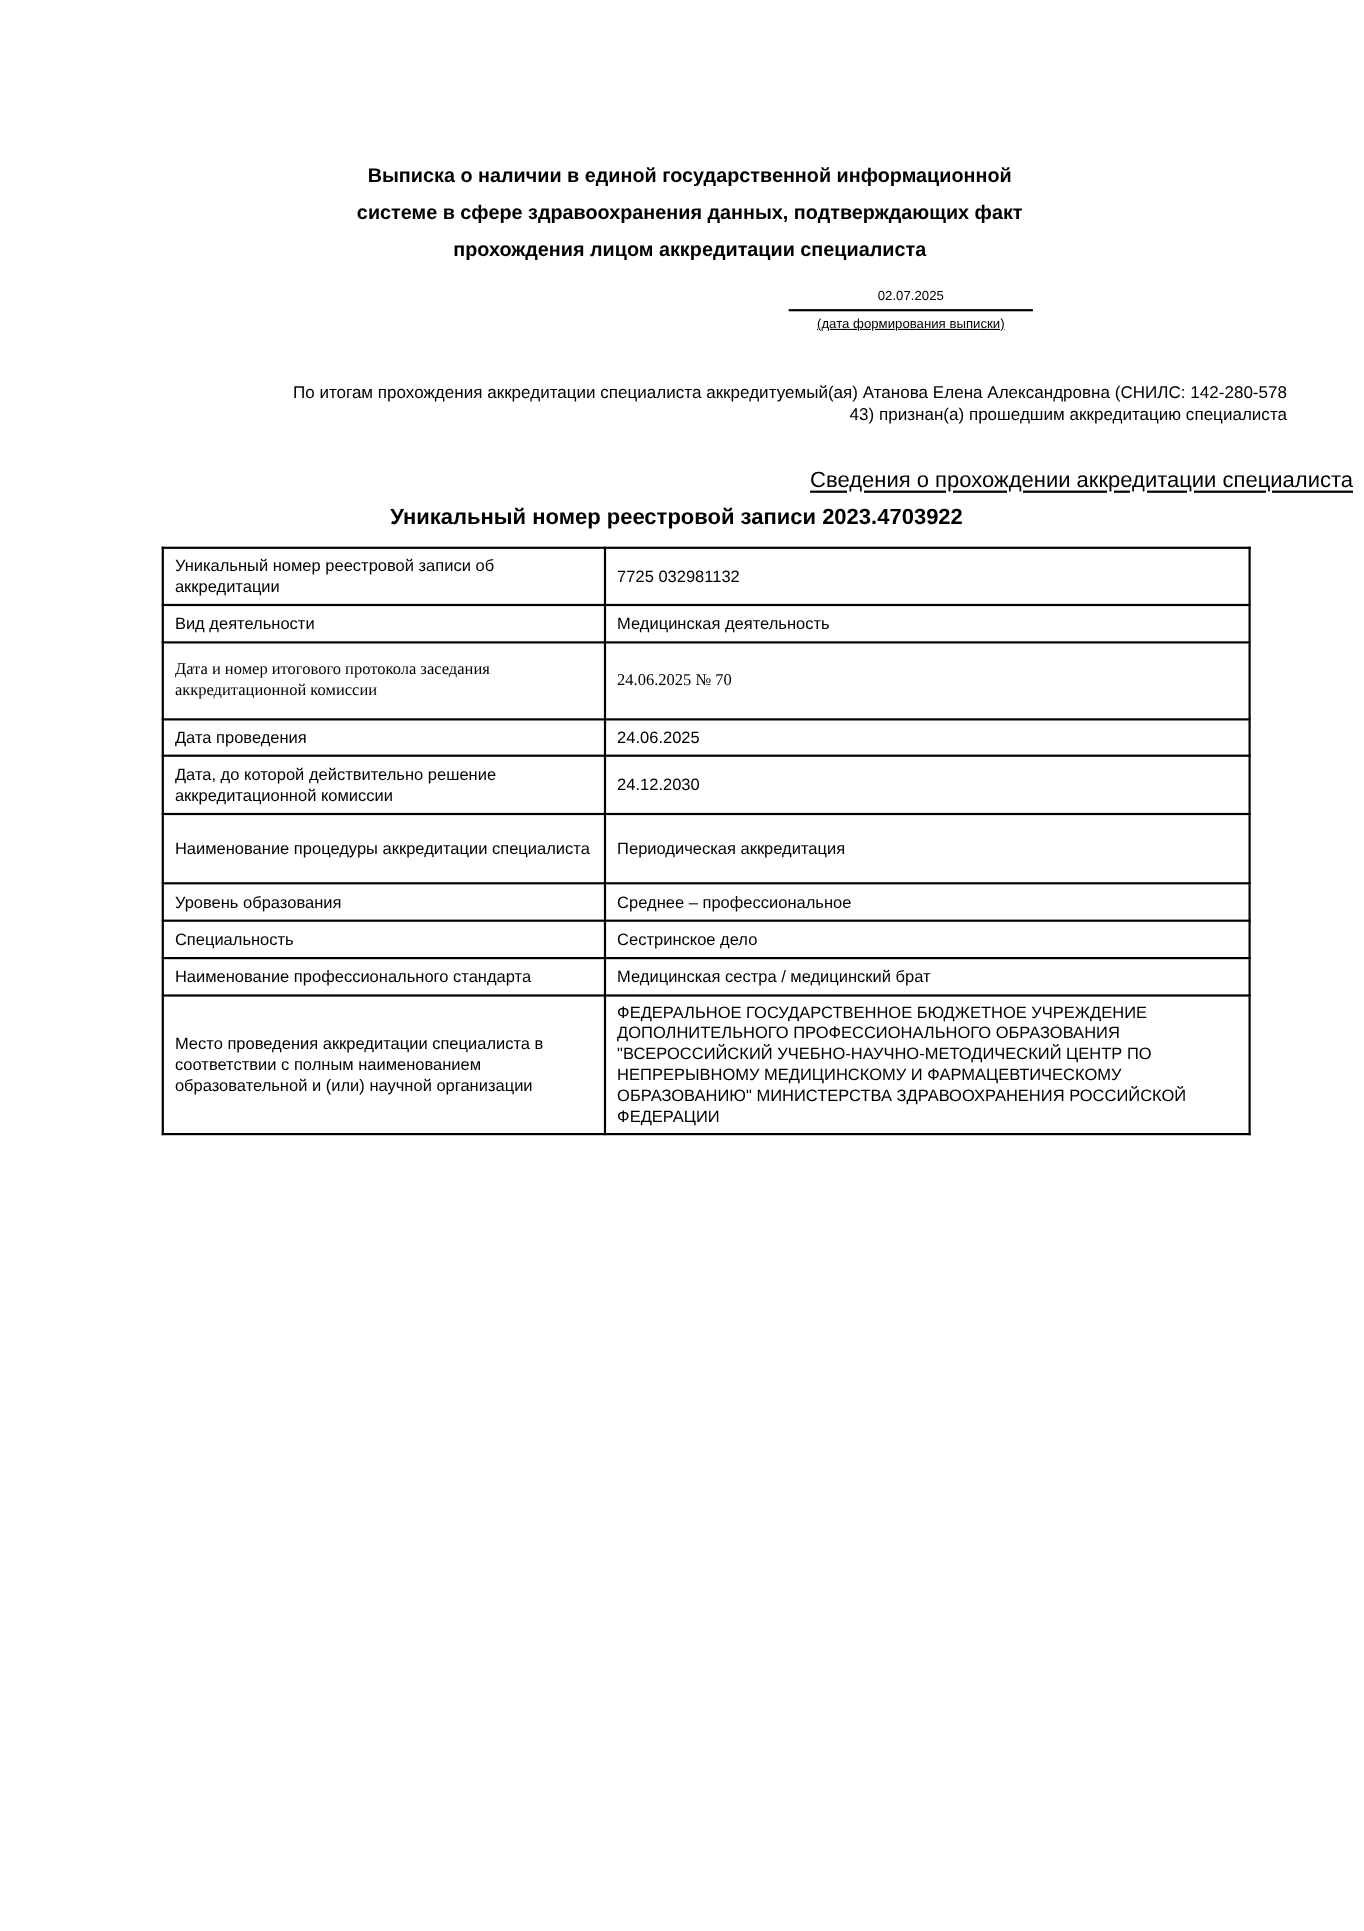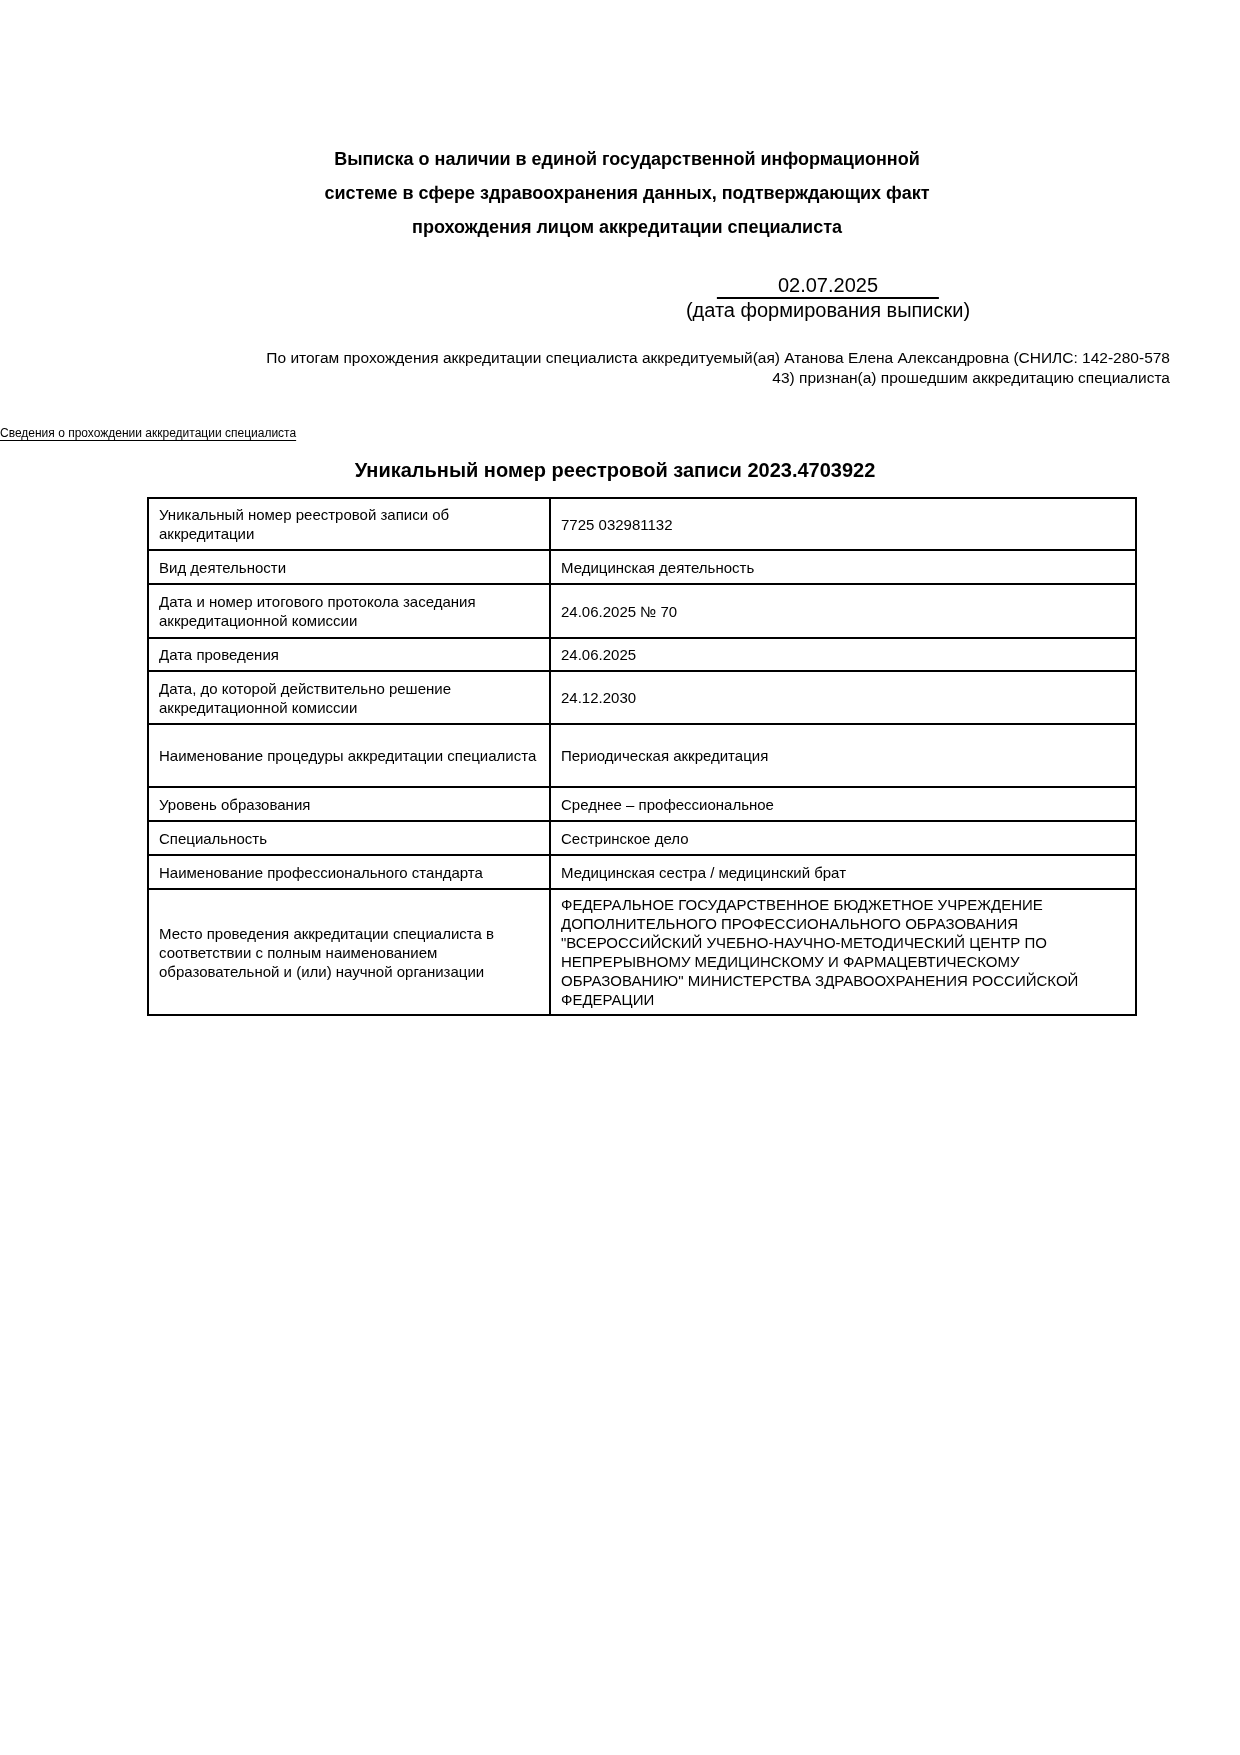--- a/index.html
+++ b/index.html
@@ -16,50 +16,51 @@
     position:absolute;
     top:142px; left:0; right:10px;
     text-align:center;
     font-size:18px;
     font-weight:bold;
     line-height:34px;
     padding-left:24px;
   }
   .date-block{
     position:absolute;
-    top:276px;
+    top:260px;
     left:828px;
     transform:translateX(-50%);
     text-align:center;
-    font-size:20px;
+    font-size:12px;
     line-height:19px;
     white-space:nowrap;
+    text-decoration:underline;
   }
   .date-line{
     display:inline-block;
     min-width:222px;
     border-bottom:2px solid #000;
     padding-bottom:2px;
     text-align:center;
   }
   .date-caption{
     margin-top:2px;
   }
   .intro{
     position:absolute;
     top:348px; left:70px; right:70px;
     text-align:right;
     font-size:15.5px;
     line-height:20px;
   }
   .section-heading{
     position:absolute;
-    top:426px; left:0; right:24px;
-    text-align:left;
-    font-size:12px;
+    top:426px; left:0; right:10px;
+    text-align:right;
+    font-size:20px;
     text-decoration:underline;
     text-underline-offset:3px;
   }
   .reg-number{
     position:absolute;
     top:459px; left:0; right:10px;
     text-align:center;
     font-size:20px;
     font-weight:bold;
   }
@@ -75,21 +76,21 @@
   table.acc-table td{
     border:2px solid #000;
     padding:5px 10px;
     vertical-align:middle;
     word-wrap:break-word;
   }
   td.label-cell{width:380px;}
   td.value-cell{width:564px;}
   table.acc-table tr:nth-child(1){height:52px;}
   table.acc-table tr:nth-child(2){height:34px;padding-left:36px;}
-  table.acc-table tr:nth-child(3){height:54px;}
+  table.acc-table tr:nth-child(3){height:70px;font-family:Liberation Serif, serif;}
   table.acc-table tr:nth-child(4){height:33px;}
   table.acc-table tr:nth-child(5){height:53px;border-radius:26px;}
   table.acc-table tr:nth-child(6){height:63px;}
   table.acc-table tr:nth-child(7){height:34px;}
   table.acc-table tr:nth-child(8){height:34px;}
   table.acc-table tr:nth-child(9){height:34px;}
   table.acc-table tr:nth-child(10){height:120px;}
 </style>
 </head>
 <body>

